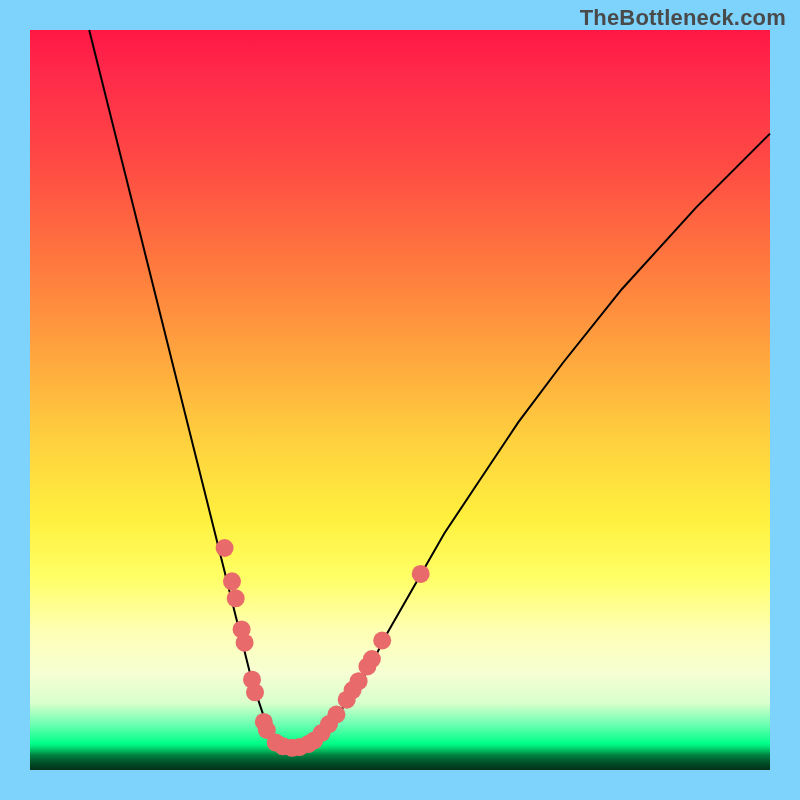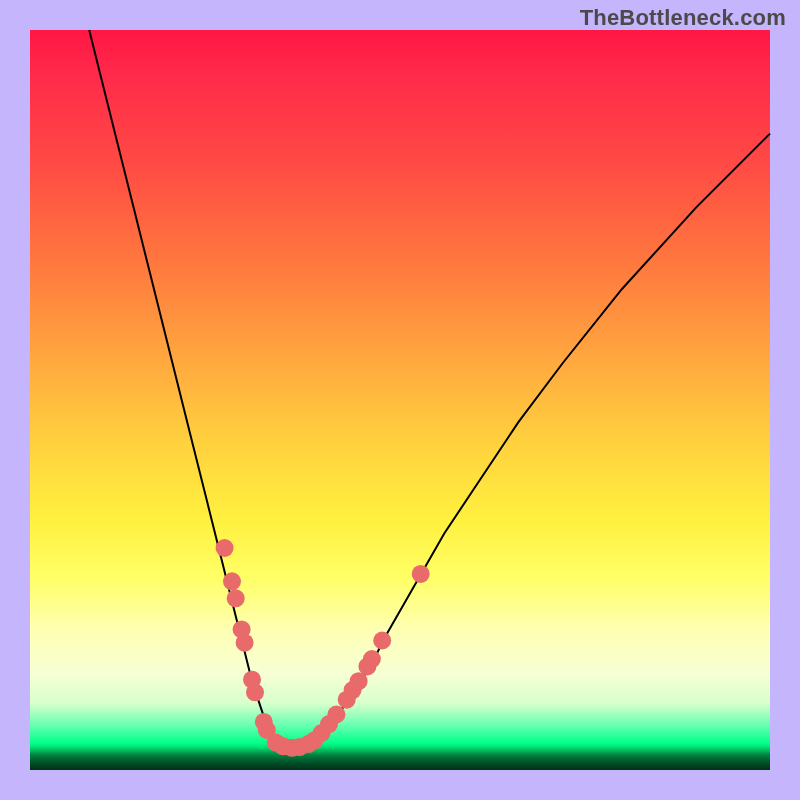--- a/index.html
+++ b/index.html
@@ -10,21 +10,21 @@
     background: #000;
     overflow: hidden;
     font-family: Arial, Helvetica, sans-serif;
   }
   .frame {
     position: absolute;
     top: 0;
     left: 0;
     width: 800px;
     height: 800px;
-    background: #c4b5fd;
+    background: #7dd3fc;
   }
   .plot-area {
     position: absolute;
     top: 30px;
     left: 30px;
     width: 740px;
     height: 740px;
     
     background: linear-gradient(
       to bottom,

